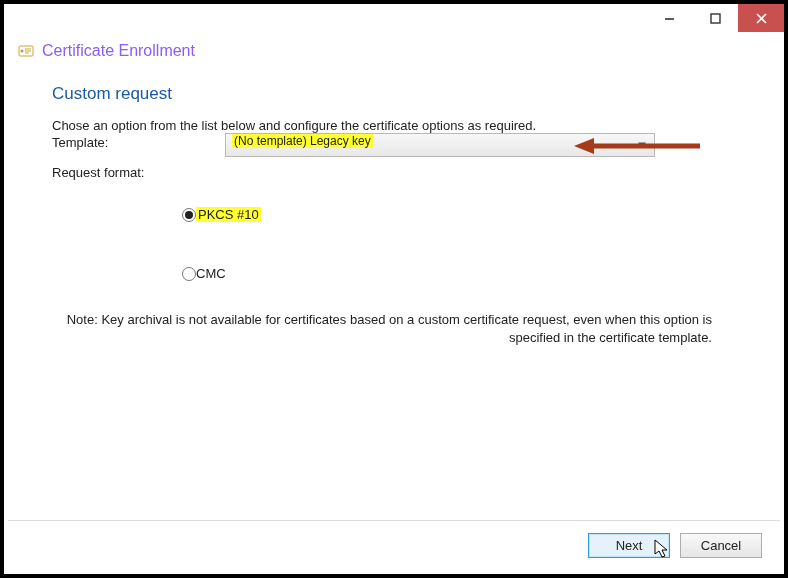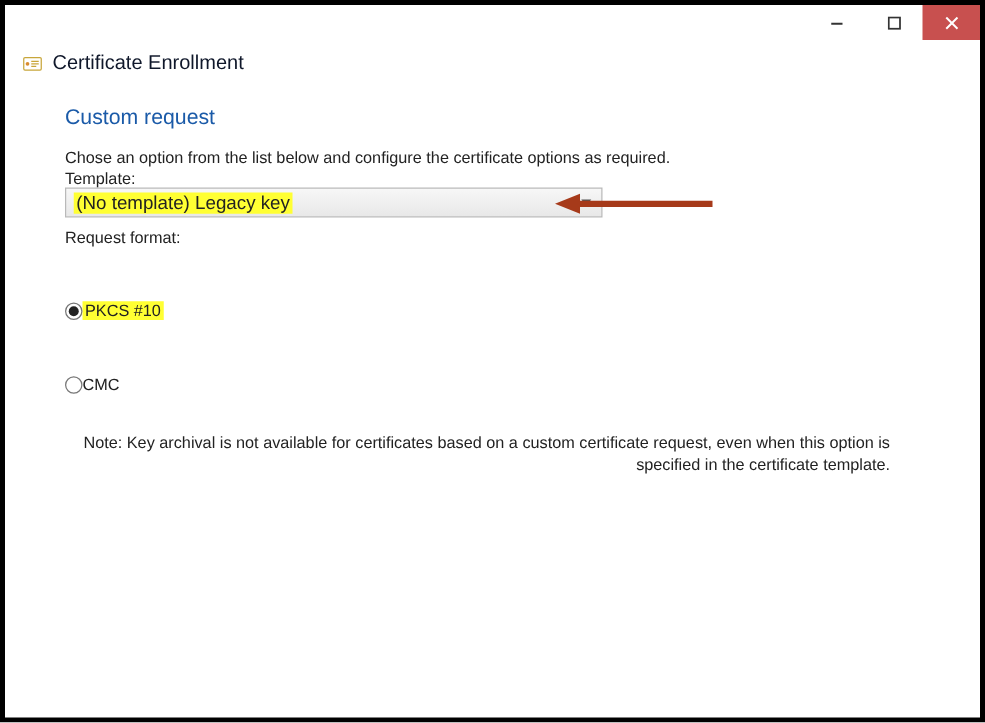--- a/index.html
+++ b/index.html
@@ -38,21 +38,21 @@
     color: #fff;
   }
   .tb-min svg, .tb-max svg { display:block; }
   
   .header {
     padding: 10px 14px 2px 14px;
     display: flex;
     align-items: center;
     gap: 8px;
     font-size: 16px;
-    color: #0f172a;
+    color: #8b5cf6;
   }
   .cert-icon {
     width: 16px; height: 16px;
     display: inline-block;
   }
   
   .body {
     padding: 22px 72px 10px 48px;
     position: relative;
   }
@@ -60,40 +60,40 @@
     color: #1a5aa8;
     font-size: 17px;
     margin-bottom: 14px;
   }
   .instruction {
   }
   .form-row {
     display: flex;
     align-items: flex-start;
     margin-bottom: 6px;
-    flex-direction: column;
   }
   .form-label {
     width: 130px;
     padding-top: 2px;
   }
   .form-control-area {
     flex: 1;
     position: relative;
   }
   .dropdown {
     width: 430px;
     height: 24px;
     border: 1px solid #b9b9b9;
     background: linear-gradient(#f7f7f7, #e8e8e8);
     display: flex;
-    align-items: center;
+    align-items: flex-start;
     padding: 0 20px 0 6px;
     position: relative;
-    font-size: 15px;
+    font-size: 12px;
+    margin-left: 43px;
   }
   .dropdown .hl {
     background: #ffff33;
     padding: 0 2px;
   }
   .dropdown::after {
     content: "";
     position: absolute;
     right: 8px; top: 50%;
     width: 0; height: 0;
@@ -252,14 +252,26 @@
         <div class="radio-row">
           <span class="radio"></span>
           <span class="radio-label">CMC</span>
         </div>
       </div>
     </div>
 
     <div class="note">Note: Key archival is not available for certificates based on a custom certificate request, even when this option is specified in the certificate template.</div>
   </div>
 
+  <div class="footer">
+    <div class="btn primary">
+      <span>Next</span>
+    </div>
+    <div class="btn">
+      <span>Cancel</span>
+    </div>
+
+    <svg class="cursor" viewBox="0 0 16 20">
+      <polygon points="1,1 1,15 5,12 8,18 11,17 8,11 13,11" fill="#fff" stroke="#000" stroke-width="1"></polygon>
+    </svg>
+  </div>
 
 </div>
 
 </body></html>

